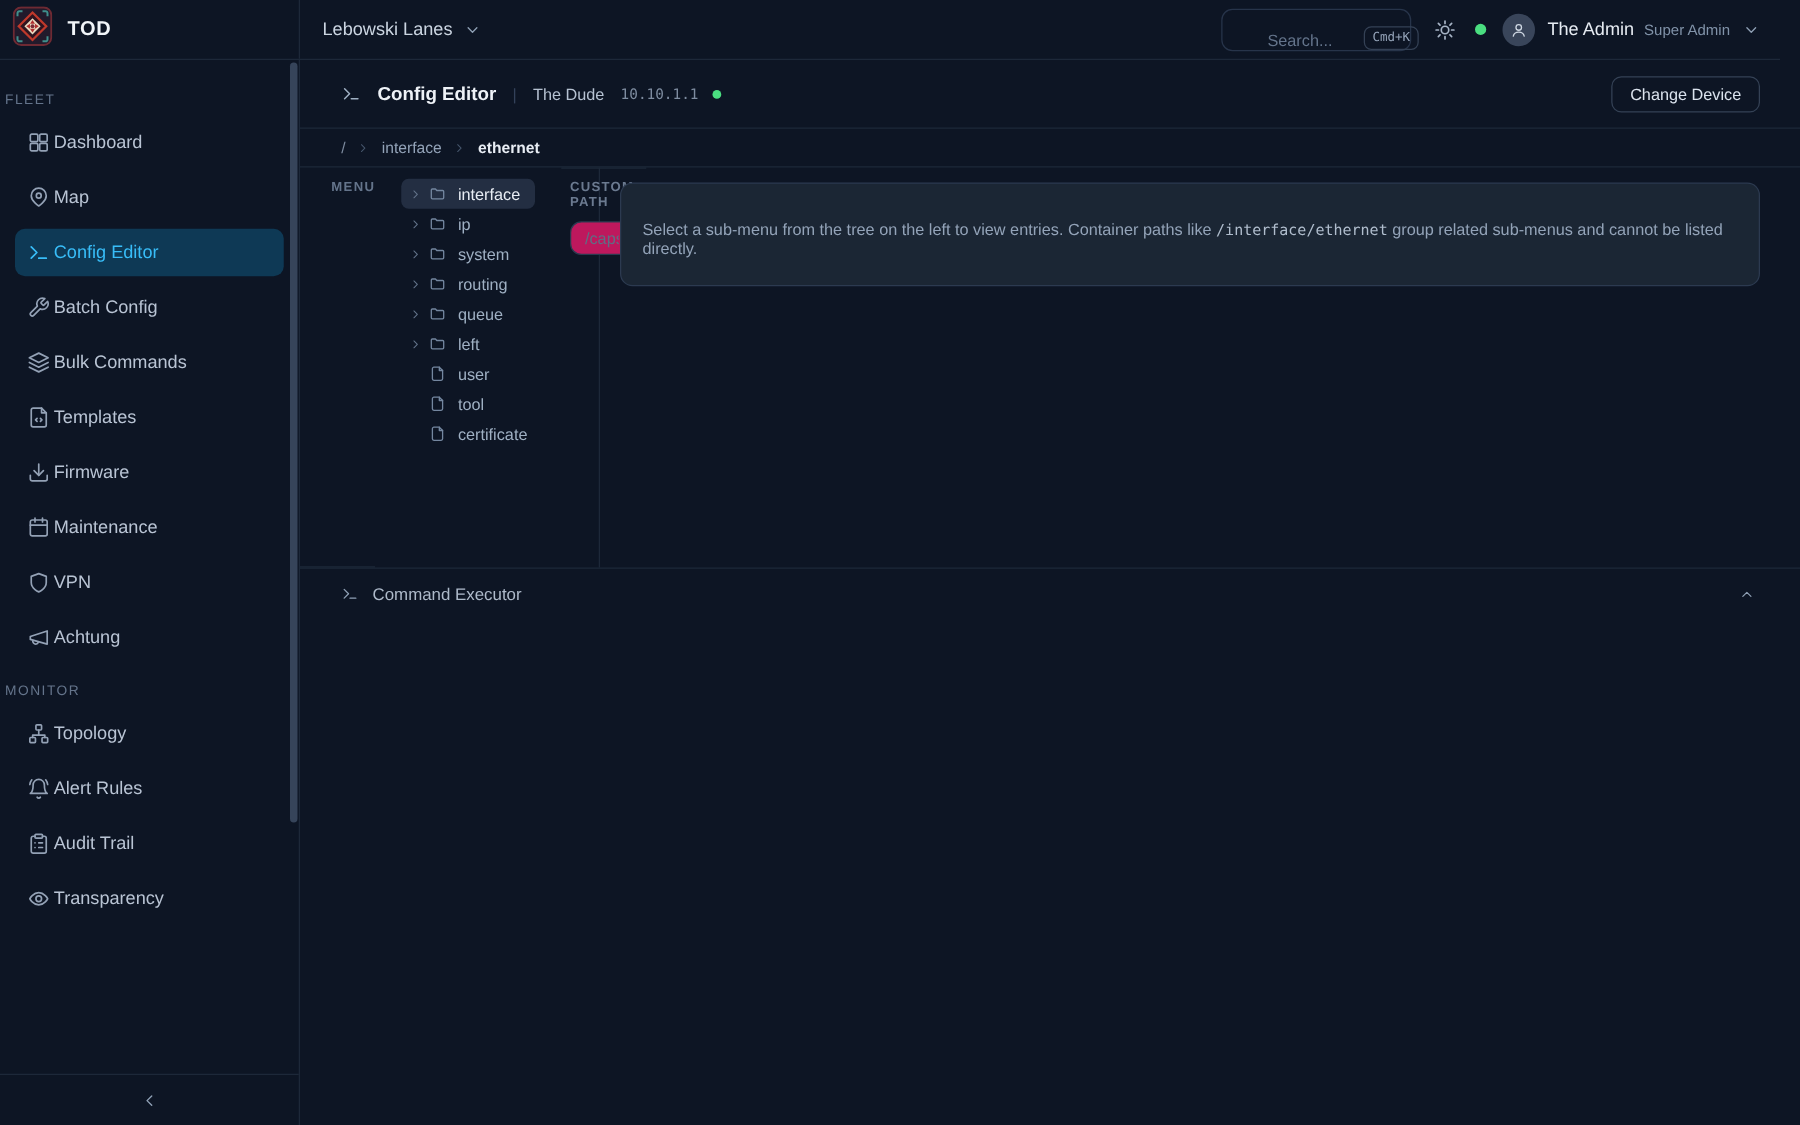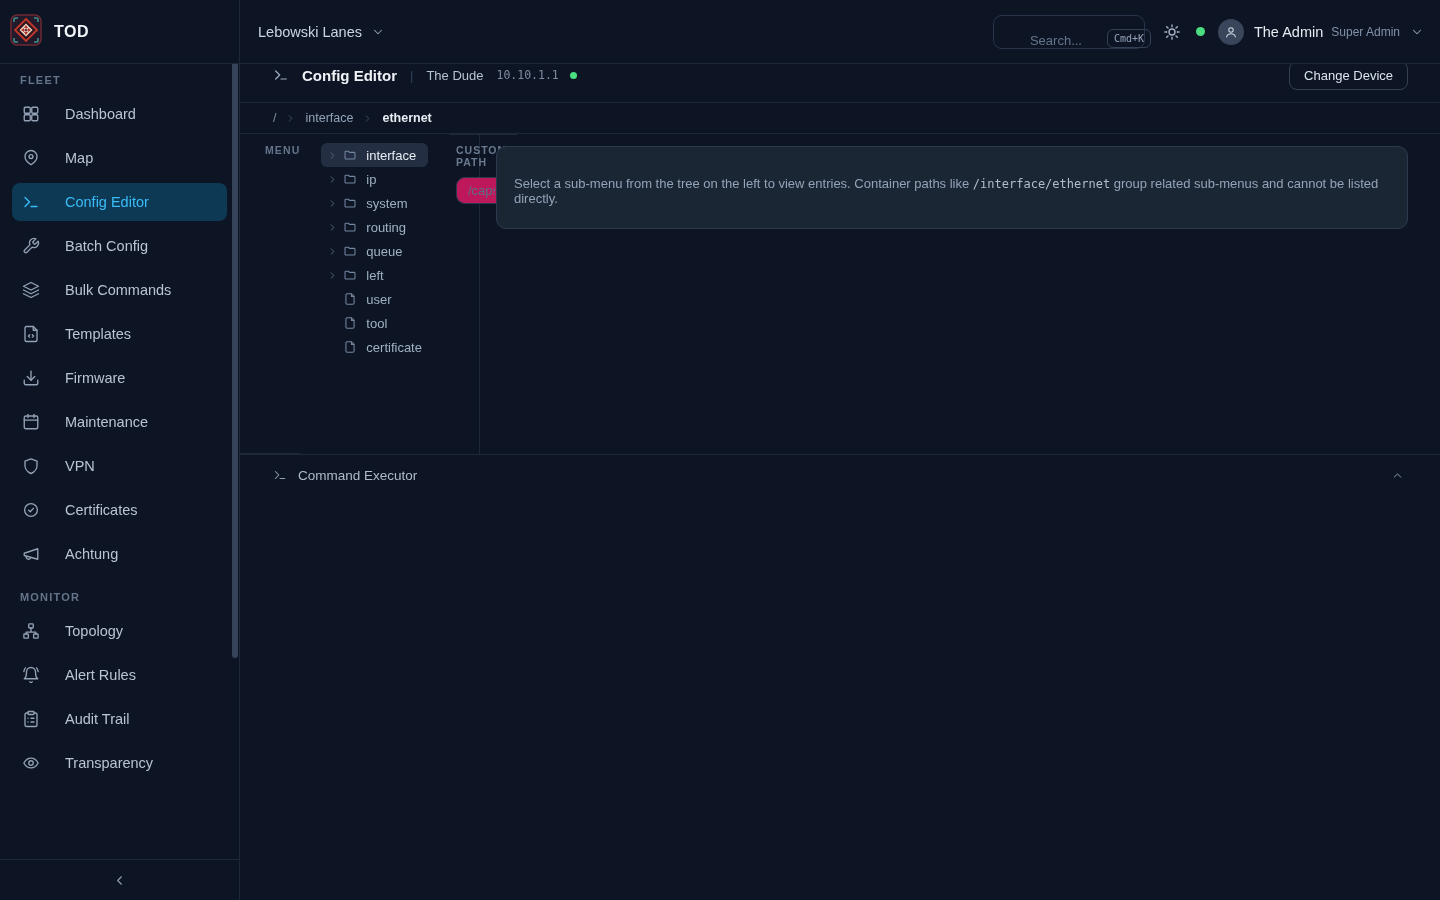--- a/index.html
+++ b/index.html
@@ -7,21 +7,21 @@
     --card:#1b2634; --rowsel:#232e42; --accent:#38bdf8; --accent-bg:#0e3955;
     --green:#4ade80; --text:#eef2f7; --text2:#cbd5e1; --muted:#93a3b8;
     --faint:#64748b; --icon:#93a1b5;
   }
   *{margin:0;padding:0;box-sizing:border-box}
   body{width:1440px;height:900px;background:var(--bg);font-family:"Liberation Sans",sans-serif;color:var(--text);overflow:hidden}
   svg.ic{display:block;fill:none;stroke:currentColor;stroke-width:1.8;stroke-linecap:round;stroke-linejoin:round}
   .app{position:relative;width:1440px;height:900px}
 
   
-  .topbar{position:absolute;top:0;left:0;right:0;height:64px;display:flex;background:var(--bg);border-bottom:1px solid var(--border);z-index:5}
+  .topbar{position:absolute;top:0;left:0;right:16px;height:48px;display:flex;background:var(--bg);border-bottom:1px solid var(--border);z-index:5}
   .topbar-brand{width:240px;flex:0 0 240px;display:flex;align-items:center;gap:12px;padding-left:10px;border-right:1px solid var(--border)}
   .brand-name{font-size:16px;font-weight:bold;color:#f1f5f9;letter-spacing:.5px}
   .topbar-rest{flex:1;display:flex;align-items:center;padding:0 16px 0 18px}
   .fleet{display:flex;align-items:center;gap:9px;font-size:14.5px;color:var(--text2);cursor:pointer;background:none;border:none}
   .fleet svg{width:14px;height:14px;color:#8fa0b5}
   .topbar-right{margin-left:auto;display:flex;align-items:center}
   .search{width:152px;height:34px;border:1px solid #27344a;border-radius:9px;display:flex;align-items:flex-end;gap:25px;padding:0 5px 0 11px;background:none;color:var(--faint);font-size:13px;cursor:pointer}
   .search svg{width:14px;height:14px}
   .kbd{margin-left:auto;border:1px solid #344155;border-radius:6px;padding:3px 6px;font-size:10px;color:#94a3b8;font-family:"DejaVu Sans Mono",monospace}
   .theme-btn{background:none;border:none;color:#a7b4c6;margin-left:18px;cursor:pointer}
@@ -30,22 +30,22 @@
   .avatar{width:26px;height:26px;border-radius:50%;background:#39455a;display:flex;align-items:center;justify-content:center;color:#cfd8e3;margin-left:13px}
   .avatar svg{width:14px;height:14px}
   .user-name{font-size:14.5px;color:#e6ebf2;margin-left:10px}
   .user-role{font-size:12px;color:#8092a8;margin-left:8px}
   .user-menu{display:flex;align-items:center;cursor:pointer}
   .user-menu>svg{width:14px;height:14px;color:#8fa0b5;margin-left:10px}
 
   
   .sidebar{position:absolute;top:48px;left:0;bottom:0;width:240px;border-right:1px solid var(--border);display:flex;flex-direction:column;background:var(--bg)}
   .nav{flex:1;padding-top:14px;overflow:hidden}
-  .nav-label{padding:12px 20px 9px;font-size:11px;font-weight:bold;letter-spacing:1.2px;color:var(--faint)}
-  .nav-item{height:38px;margin:0 12px 6px;border-radius:8px;display:flex;align-items:center;gap:25px;padding:0 10px;font-size:14.5px;color:#b9c4d4;cursor:pointer}
+  .nav-label{padding:12px 4px 9px;font-size:11px;font-weight:normal;letter-spacing:1.2px;color:var(--faint)}
+  .nav-item{height:38px;margin:0 12px 6px;border-radius:8px;display:flex;align-items:center;gap:3px;padding:0 10px;font-size:14.5px;color:#b9c4d4;cursor:pointer}
   .nav-item svg{width:18px;height:18px;color:var(--icon);flex:0 0 18px}
   .nav-item.active{background:var(--accent-bg);color:var(--accent)}
   .nav-item.active svg{color:var(--accent)}
   .sb-thumb{position:absolute;top:2px;right:1px;width:6px;height:608px;border-radius:3px;background:#36445a}
   .sidebar-footer{border-top:1px solid var(--border);height:41px;display:flex;align-items:center;justify-content:center}
   .collapse-btn{background:none;border:none;color:#8fa0b5;cursor:pointer}
   .collapse-btn svg{width:15px;height:15px}
 
   
   .main{position:absolute;top:48px;left:240px;right:0;bottom:0;background:var(--bg)}
@@ -309,26 +309,20 @@
         <span>Maintenance</span>
       </div>
       <div class="nav-item">
         <svg class="ic">
             <use href="#i-shield"></use>
           </svg>
         <span>VPN</span>
       </div>
       <div class="nav-item">
         <svg class="ic">
-            <use href="#i-badgecheck"></use>
-          </svg>
-        <span>Certificates</span>
-      </div>
-      <div class="nav-item">
-        <svg class="ic">
             <use href="#i-megaphone"></use>
           </svg>
         <span>Achtung</span>
       </div>
 
       <div class="nav-label">MONITOR</div>
       <div class="nav-item">
         <svg class="ic">
             <use href="#i-network"></use>
           </svg>

